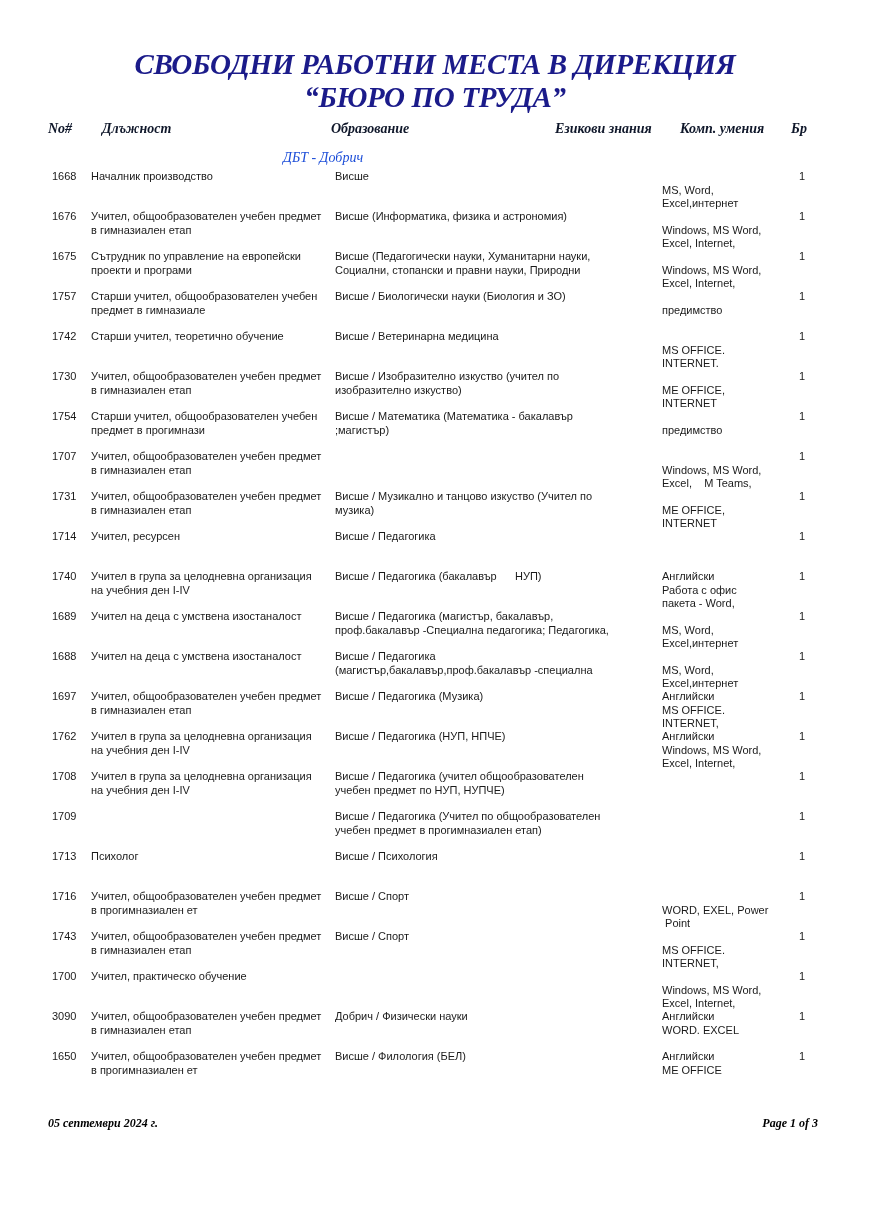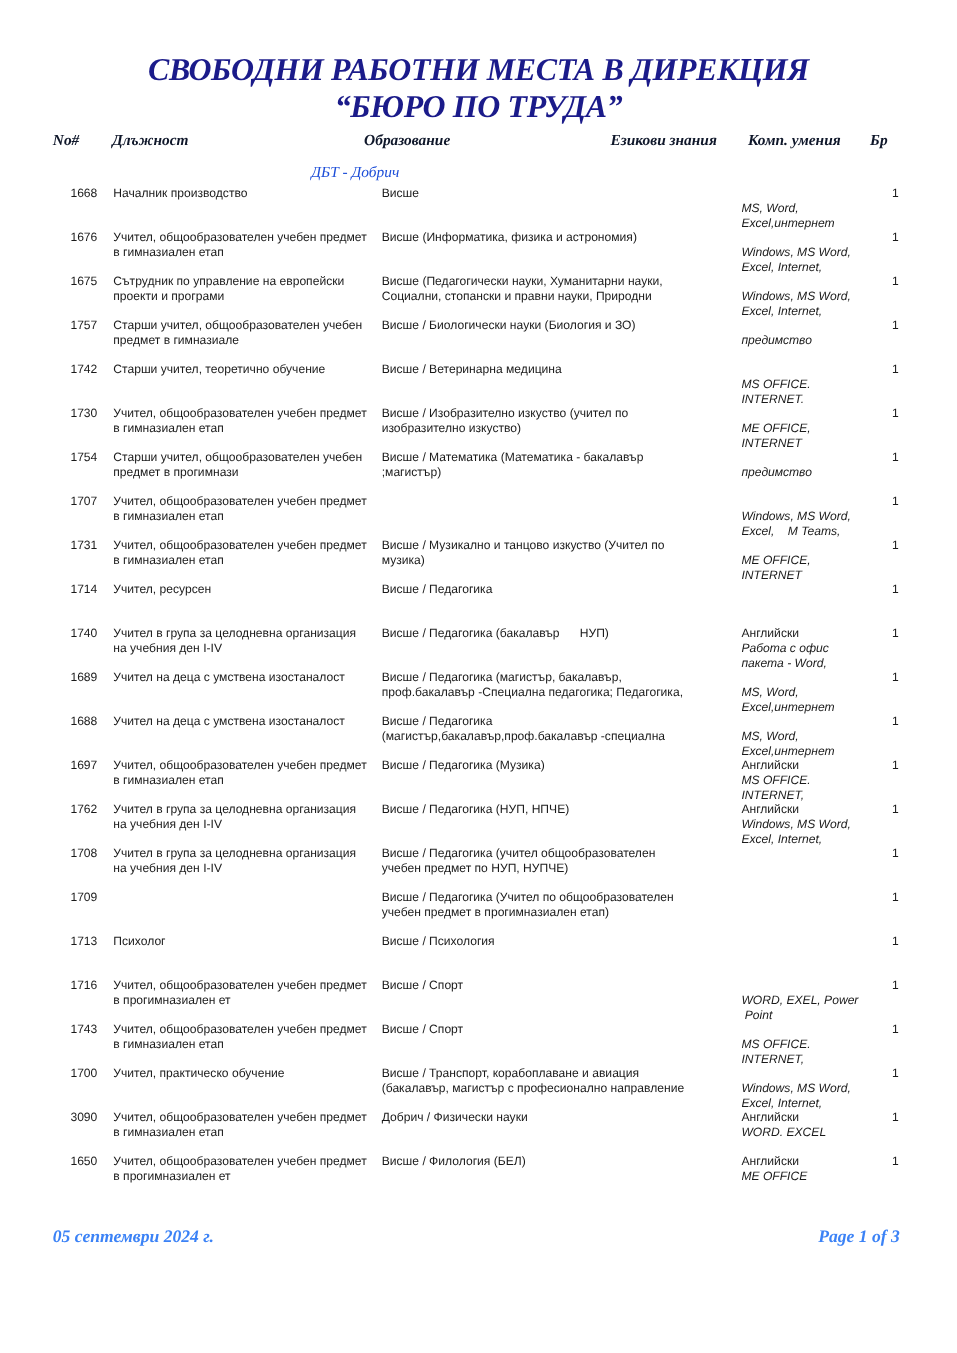--- a/index.html
+++ b/index.html
@@ -7,31 +7,31 @@
          font-family: "Liberation Sans", sans-serif; color: #1a1a1a; }
   .title { position: absolute; left: 0; width: 870px; text-align: center;
            font-family: "Liberation Serif", serif; font-style: italic; font-weight: bold;
            color: #1b1b8a; font-size: 29px; letter-spacing: -0.3px; line-height: 32px; }
   .title.l1 { top: 48px; }
   .title.l2 { top: 81px; }
   .hdr { position: absolute; top: 121px; font-family: "Liberation Serif", serif;
          font-style: italic; font-weight: bold; color: #0f172a; font-size: 14px; white-space: nowrap; }
   .section { position: absolute; top: 150px; left: 283px; font-family: "Liberation Serif", serif;
              font-style: italic; color: #1d4ed8; font-size: 14px; }
-  .rows { position: absolute; top: 170px; left: 16px; width: 746px; }
+  .rows { position: absolute; top: 170px; left: 4px; width: 746px; }
   .row { position: relative; height: 40px; font-size: 11px; line-height: 13.5px; }
   .c { position: absolute; top: 0; white-space: pre; }
   .c-no { left: 48px; }
   .c-pos { left: 87px; width: 235px; white-space: normal; }
   .c-edu { left: 331px; width: 320px; }
   .c-lang { left: 658px; }
-  .c-comp { left: 658px; top: 13.5px; font-style: italic; }
+  .c-comp { left: 658px; top: 13.5px; }
   .c-cnt { left: 795px; }
   .footer { position: absolute; top: 1116px; font-family: "Liberation Serif", serif;
-            font-style: italic; font-weight: bold; color: #3b82f6; font-size: 16px; }
+            font-style: italic; font-weight: bold; color: #000000; font-size: 12px; }
 </style>
 </head>
 <body>
 
 <div>
   <div class="title l1">СВОБОДНИ РАБОТНИ МЕСТА В ДИРЕКЦИЯ</div>
   <div class="title l2">“БЮРО ПО ТРУДА”</div>
 
   <div>
     <span class="hdr" style="left:48px">No#</span>
@@ -221,22 +221,20 @@
         <span class="c c-pos">Учител, общообразователен учебен предмет в гимназиален етап</span>
         <span class="c c-edu">Висше / Спорт</span>
         <span class="c c-lang"></span>
         <span class="c c-comp">MS OFFICE.
 INTERNET,</span>
         <span class="c c-cnt">1</span>
       </div>
       <div class="row">
         <span class="c c-no">1700</span>
         <span class="c c-pos">Учител, практическо обучение</span>
-        <span class="c c-edu">Висше / Транспорт, корабоплаване и авиация
-(бакалавър, магистър с професионално направление</span>
         <span class="c c-lang"></span>
         <span class="c c-comp">Windows, MS Word,
 Excel, Internet,</span>
         <span class="c c-cnt">1</span>
       </div>
       <div class="row">
         <span class="c c-no">3090</span>
         <span class="c c-pos">Учител, общообразователен учебен предмет в гимназиален етап</span>
         <span class="c c-edu">Добрич / Физически науки</span>
         <span class="c c-lang">Английски</span>

